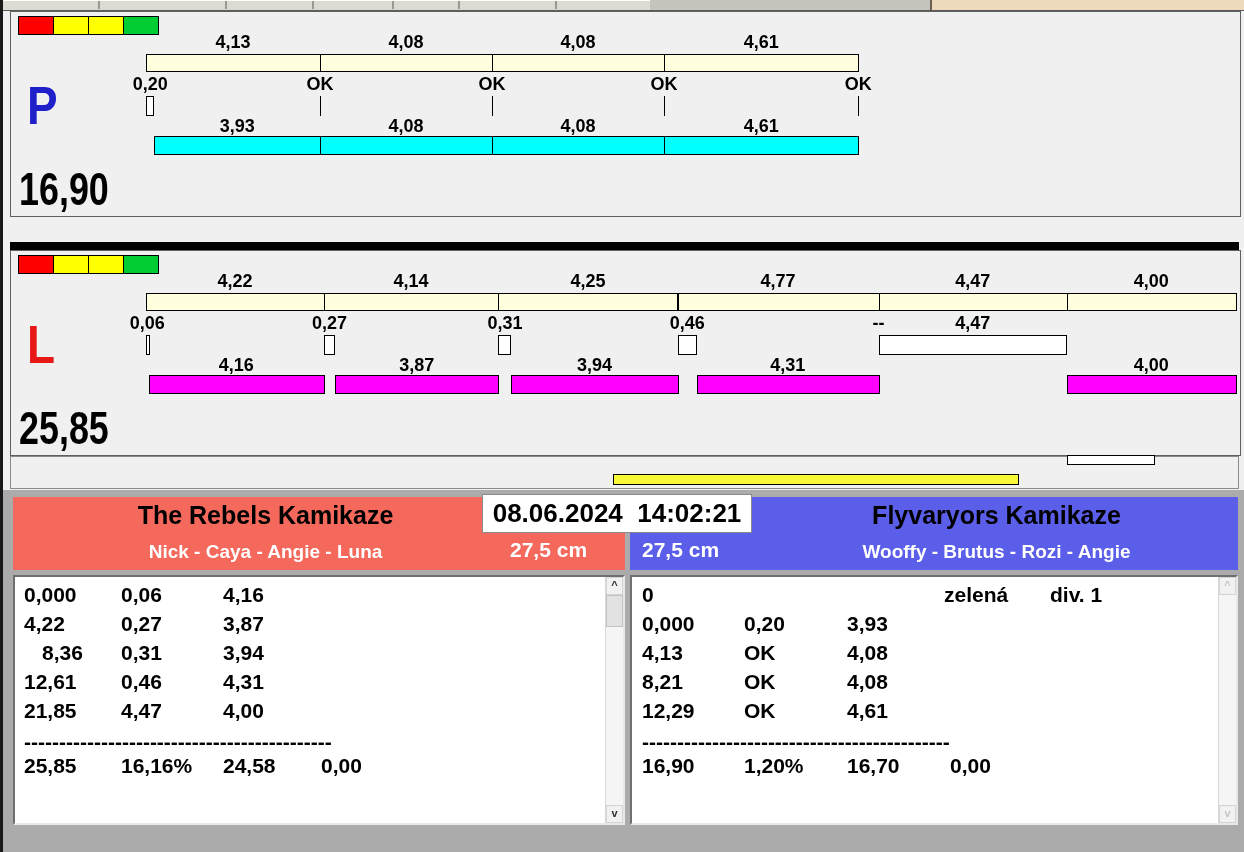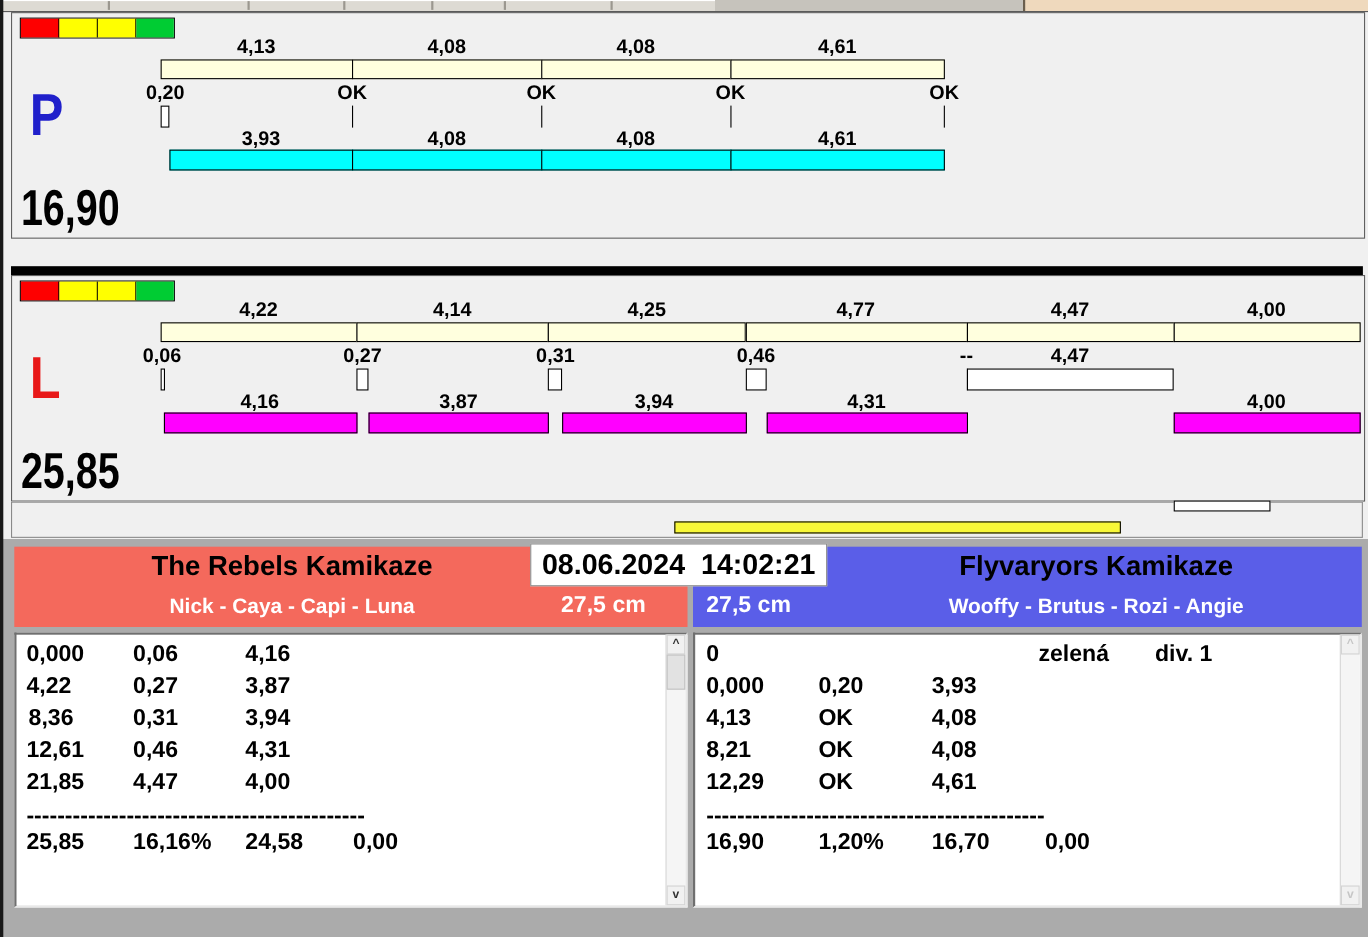--- a/index.html
+++ b/index.html
@@ -230,41 +230,41 @@
   </div>
 
   <div class="status-strip"></div>
   <div class="white-indicator"></div>
   <div class="progress-yellow"></div>
 
   <div class="teams">
 
     <div class="team-header" id="hdr-left">
       <div class="team-title">The Rebels Kamikaze</div>
-      <div class="team-dogs">Nick - Caya - Capi - Luna</div>
+      <div class="team-dogs">Nick - Caya - Angie - Luna</div>
       <div class="team-height">27,5 cm</div>
     </div>
 
     <div class="team-header" id="hdr-right">
       <div class="team-title">Flyvaryors Kamikaze</div>
       <div class="team-dogs">Wooffy - Brutus - Rozi - Angie</div>
       <div class="team-height">27,5 cm</div>
     </div>
 
     <div class="date-box">08.06.2024  14:02:21</div>
 
     <div class="team-table" id="tbl-left">
       <div class="tbl-content">
           <div class="tbl-cell" style="left: 9px; top: 6px;">0,000</div>
           <div class="tbl-cell" style="left: 106px; top: 6px;">0,06</div>
           <div class="tbl-cell" style="left: 208px; top: 6px;">4,16</div>
           <div class="tbl-cell" style="left: 9px; top: 35px;">4,22</div>
           <div class="tbl-cell" style="left: 106px; top: 35px;">0,27</div>
           <div class="tbl-cell" style="left: 208px; top: 35px;">3,87</div>
-          <div class="tbl-cell" style="left: 11px; top: 64px;">8,36</div>
+          <div class="tbl-cell" style="left: 27px; top: 64px;">8,36</div>
           <div class="tbl-cell" style="left: 106px; top: 64px;">0,31</div>
           <div class="tbl-cell" style="left: 208px; top: 64px;">3,94</div>
           <div class="tbl-cell" style="left: 9px; top: 93px;">12,61</div>
           <div class="tbl-cell" style="left: 106px; top: 93px;">0,46</div>
           <div class="tbl-cell" style="left: 208px; top: 93px;">4,31</div>
           <div class="tbl-cell" style="left: 9px; top: 122px;">21,85</div>
           <div class="tbl-cell" style="left: 106px; top: 122px;">4,47</div>
           <div class="tbl-cell" style="left: 208px; top: 122px;">4,00</div>
           <div class="tbl-divider" style="left: 9px; top: 153px;">--------------------------------------------</div>
           <div class="tbl-cell" style="left: 9px; top: 177px;">25,85</div>

